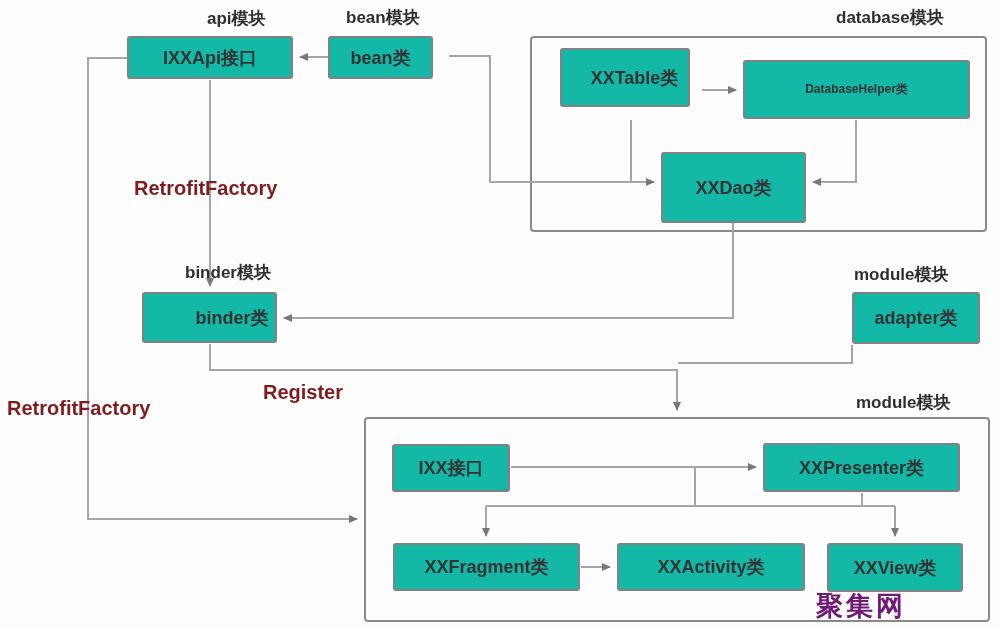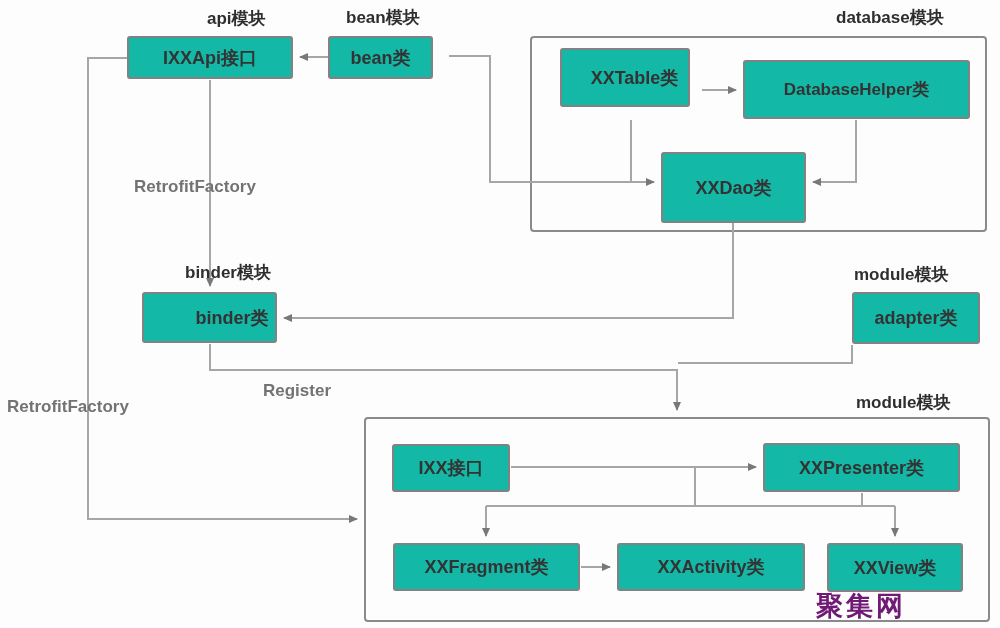--- a/index.html
+++ b/index.html
@@ -30,35 +30,35 @@
     box-sizing:border-box;
     white-space:nowrap;
   }
   .module-label{
     position:absolute;
     font-size:17px;font-weight:bold;color:#2e2e2e;
     z-index:4;white-space:nowrap;
   }
   .edge-label{
     position:absolute;
-    font-size:17px;font-weight:bold;color:#737373;
+    font-size:20px;font-weight:bold;color:#7f1d1d;
     z-index:4;white-space:nowrap;
   }
   .watermark{
     position:absolute;
     left:816px;top:588px;
     font-size:27px;font-weight:900;
     letter-spacing:3px;
     z-index:5;white-space:nowrap;
   }
   
   .n-ixxapi{left:127px;top:36px;width:166px;height:43px;}
   .n-bean{left:328px;top:36px;width:105px;height:43px;}
   .n-xxtable{left:560px;top:48px;width:130px;height:59px;padding-left:19px;}
-  .n-databasehelper{left:743px;top:60px;width:227px;height:59px;font-size:17px;}
+  .n-databasehelper{left:743px;top:60px;width:227px;height:59px;font-size:12px;}
   .n-xxdao{left:661px;top:152px;width:145px;height:71px;}
   .n-binder{left:142px;top:292px;width:135px;height:51px;padding-left:45px;}
   .n-adapter{left:852px;top:292px;width:128px;height:52px;}
   .n-ixx{left:392px;top:444px;width:118px;height:48px;}
   .n-xxpresenter{left:763px;top:443px;width:197px;height:49px;}
   .n-xxfragment{left:393px;top:543px;width:187px;height:48px;}
   .n-xxactivity{left:617px;top:543px;width:188px;height:48px;}
   .n-xxview{left:827px;top:543px;width:136px;height:49px;}
   
   .c-database{left:530px;top:36px;width:457px;height:196px;}

